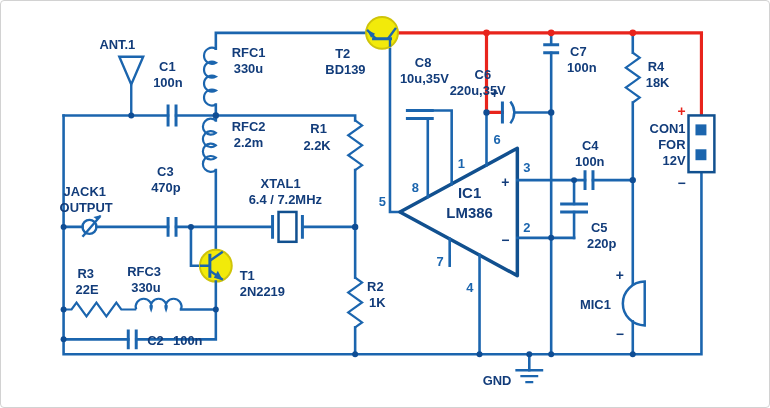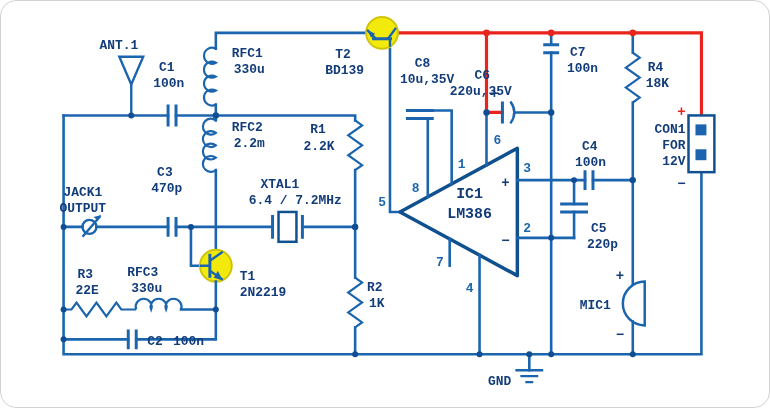--- a/index.html
+++ b/index.html
@@ -1,19 +1,19 @@
 <!DOCTYPE html>
 <html><head>
 <meta charset="utf-8">
 <style>
   html,body{margin:0;padding:0;background:#ffffff;}
   .frame{
-    width:768px;height:406px;border:1px solid #d2d2d2;border-radius:16px;
+    width:768px;height:406px;border:1px solid #d2d2d2;border-radius:4px;
     background:#ffffff;overflow:hidden;position:relative;
-    font-family:Liberation Mono, monospace;
+    font-family:Liberation Sans, sans-serif;
   }
   svg{display:block;}
   .wire{stroke:#1b65ae;stroke-width:2.6;fill:none;stroke-linecap:square;}
   .wire-thin{stroke:#1b65ae;stroke-width:2.2;fill:none;}
   .power{stroke:#e8241c;stroke-width:3.2;fill:none;stroke-linecap:square;}
   .plate{stroke:#1b65ae;stroke-width:3;fill:none;stroke-linecap:butt;}
   .sym{stroke:#1b65ae;stroke-width:2.4;fill:none;}
   .symfill{fill:#1b65ae;stroke:none;}
   .lbl{font-size:13px;font-weight:bold;fill:#123c7a;}
   .lbl-big{font-size:15px;font-weight:bold;fill:#123c7a;}

